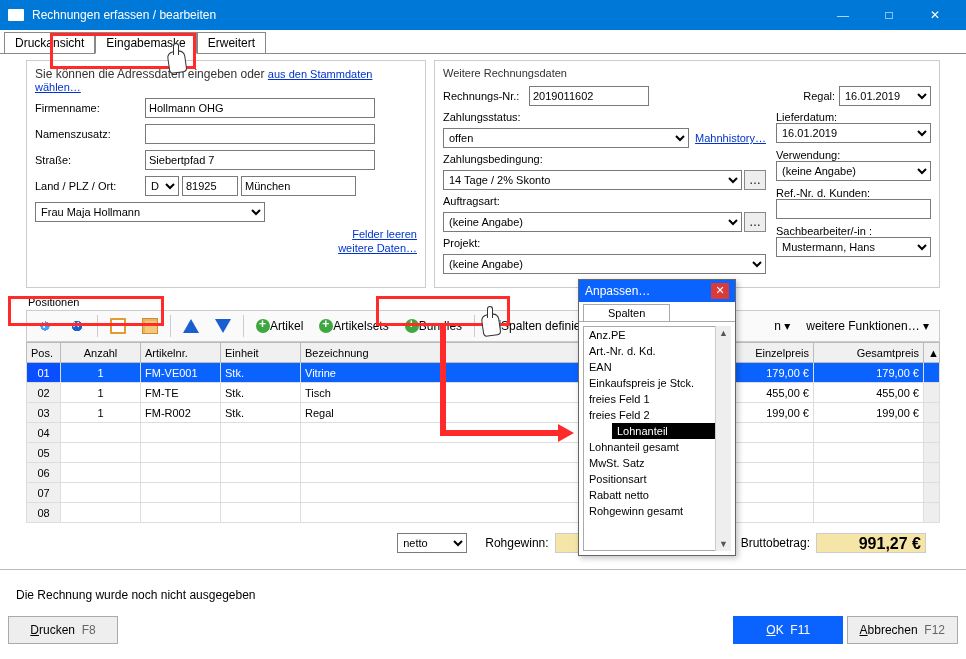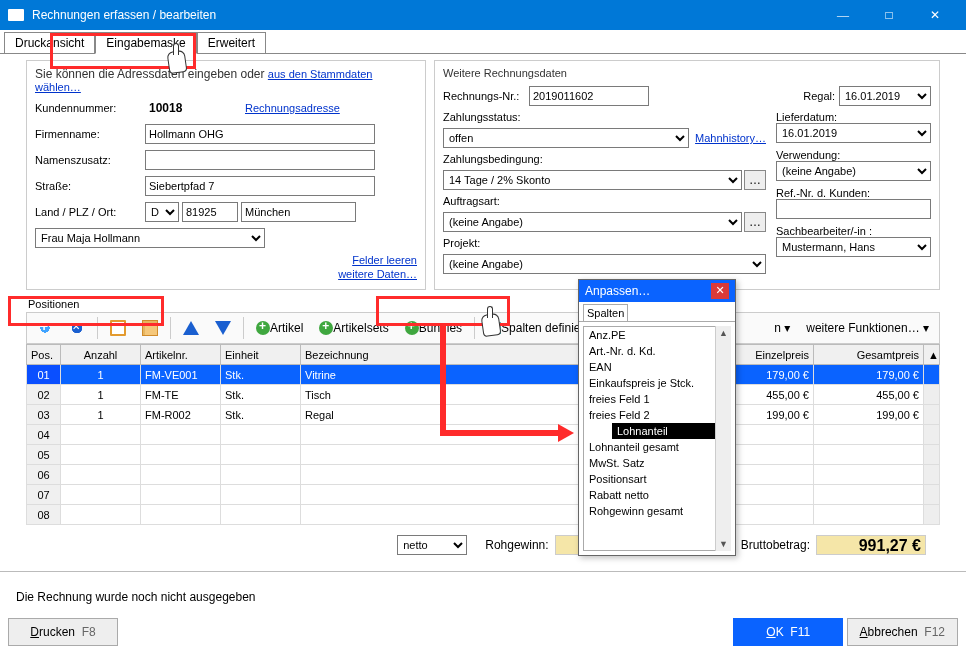--- a/index.html
+++ b/index.html
@@ -82,21 +82,21 @@
   .arrowV { position:absolute; background:#ff2b2b; width:6px; z-index:5; }
   .cursor { position:absolute; width:24px; height:28px; z-index:20; pointer-events:none;}
   .cursor .hand { width:18px;height:22px; border:1px solid #333; background:#fff; border-radius:6px 6px 4px 4px; position:absolute; top:4px; left:2px; transform: rotate(-8deg); }
   .cursor .finger { width:6px; height:12px; background:#fff; border:1px solid #333; border-bottom:none; border-radius:3px 3px 0 0; position:absolute; top:-4px; left:7px; }
 
   
   .popup { position:absolute; left:578px; top:279px; width:158px; border:1px solid #666; background:#fff; z-index:30; box-shadow: 2px 2px 6px rgba(0,0,0,.25);}
   .popup-title { height:22px; background:#0a63ff; color:#fff; display:flex; align-items:center; padding:0 6px; justify-content: space-between; }
   .popup-title .x { width:18px; height:16px; background:#d93a3a; color:#fff; text-align:center; line-height:14px; cursor:pointer; font-size:11px; }
   .popup-tabs { border-bottom:1px solid #aaa; padding:2px 0 0 4px; }
-  .popup-tab { display:inline-block; border:1px solid #aaa; border-bottom:none; padding:2px 3px; font-size:11px; background:#fff; }
+  .popup-tab { display:inline-block; border:1px solid #aaa; border-bottom:none; padding:2px 24px; font-size:11px; background:#fff; }
   .popup-body { display:flex; }
   .popup-list { flex:1; border:1px solid #aaa; margin:4px; height:225px; overflow:hidden; }
   .popup-item { padding:2px 5px; font-size:11px; cursor:pointer; }
   .popup-item.sel { background:#000; color:#fff;margin-left:28px; }
   .popup-scroll { width:16px; border-left:1px solid #ccc; background:#eee; display:flex; flex-direction:column; justify-content:space-between; align-items:center; padding:2px 0; }
   .popup-scroll .ar { font-size:9px; color:#555; cursor:pointer;}
 </style>
 </head>
 <body>
 
@@ -114,25 +114,20 @@
   <div class="tab">Erweitert</div>
 </div>
 
 <div class="content">
   <div class="twocol">
 
     <div class="fieldset fs-left">
       <div class="legend">
         <span>Sie können die Adressdaten eingeben oder </span>
         <a class="link">aus den Stammdaten wählen…</a>
-      </div>
-      <div class="row">
-        <div class="lbl">Kundennummer:</div>
-        <div class="val-bold" style="width:100px">10018</div>
-        <a class="link">Rechnungsadresse</a>
       </div>
       <div class="row">
         <div class="lbl">Firmenname:</div>
         <input class="text w230" value="Hollmann OHG" style="">
       </div>
       <div class="row">
         <div class="lbl">Namenszusatz:</div>
         <input class="text w230" value="" style="">
       </div>
       <div class="row">

